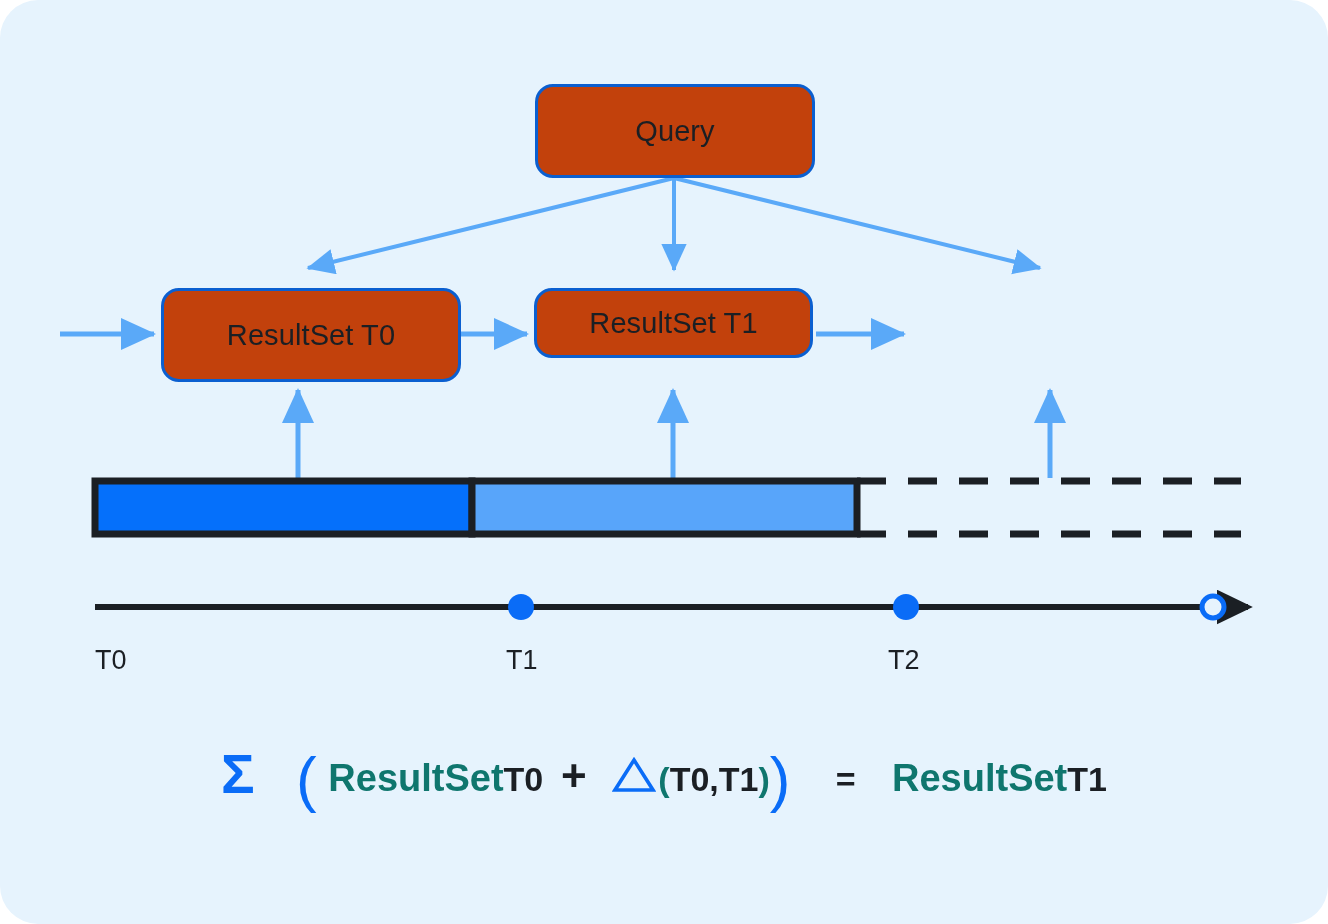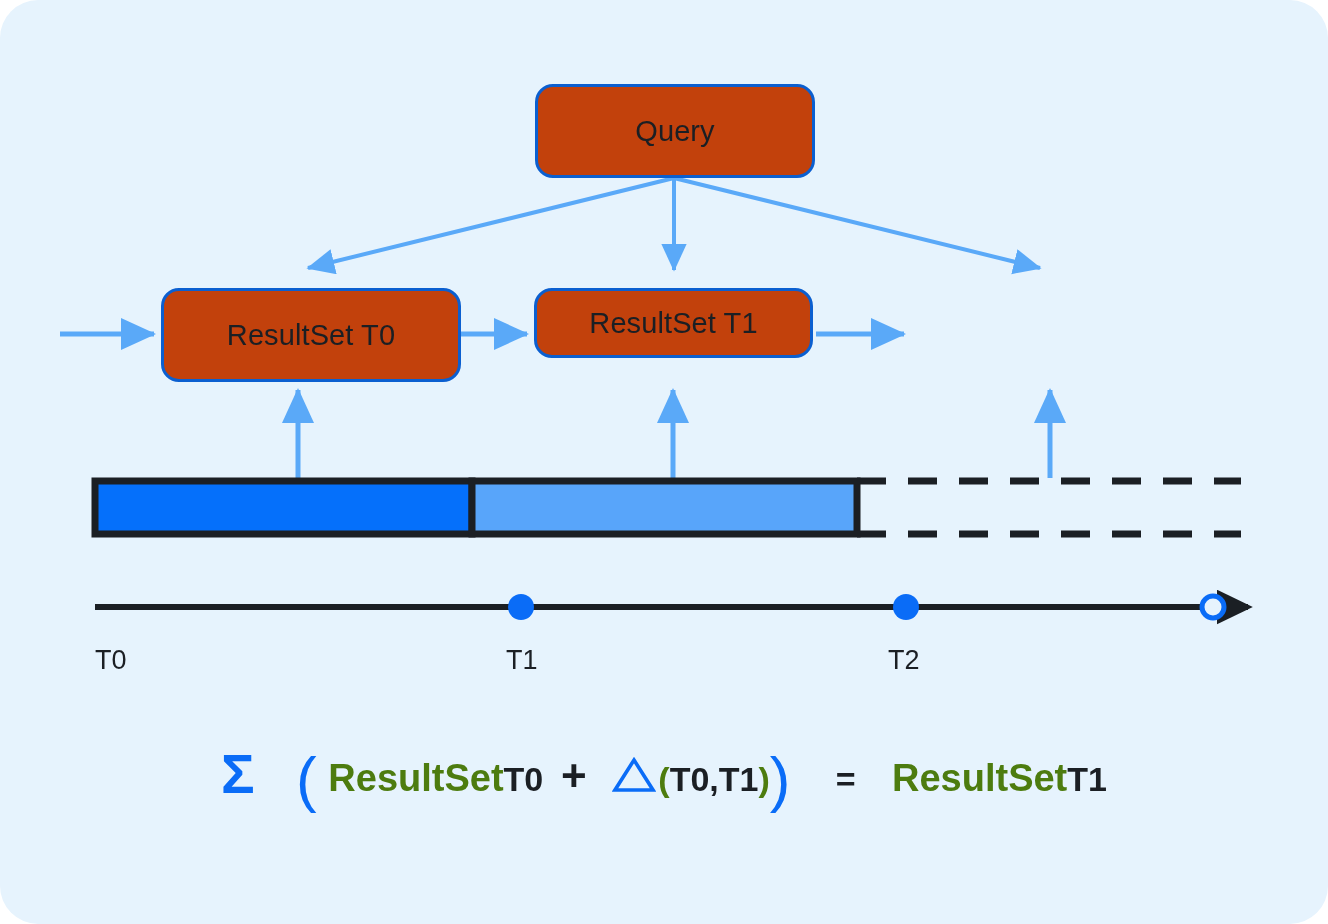--- a/index.html
+++ b/index.html
@@ -65,21 +65,21 @@
     left: 0;
     top: 746px;
     width: 1328px;
     text-align: center;
     white-space: nowrap;
     font-size: 42px;
     font-weight: bold;
     color: #1b1f24;
     line-height: 1;
   }
-  .formula .blue { color: #4d7c0f; }
+  .formula .blue { color: #0f766e; }
   .formula .sigma {
     font-size: 56px;
     color: #0a6cf7;
     vertical-align: -2px;
   }
   .formula .paren-big {
     font-size: 62px;
     color: #0a6cf7;
     vertical-align: -9px;
     font-weight: normal;

